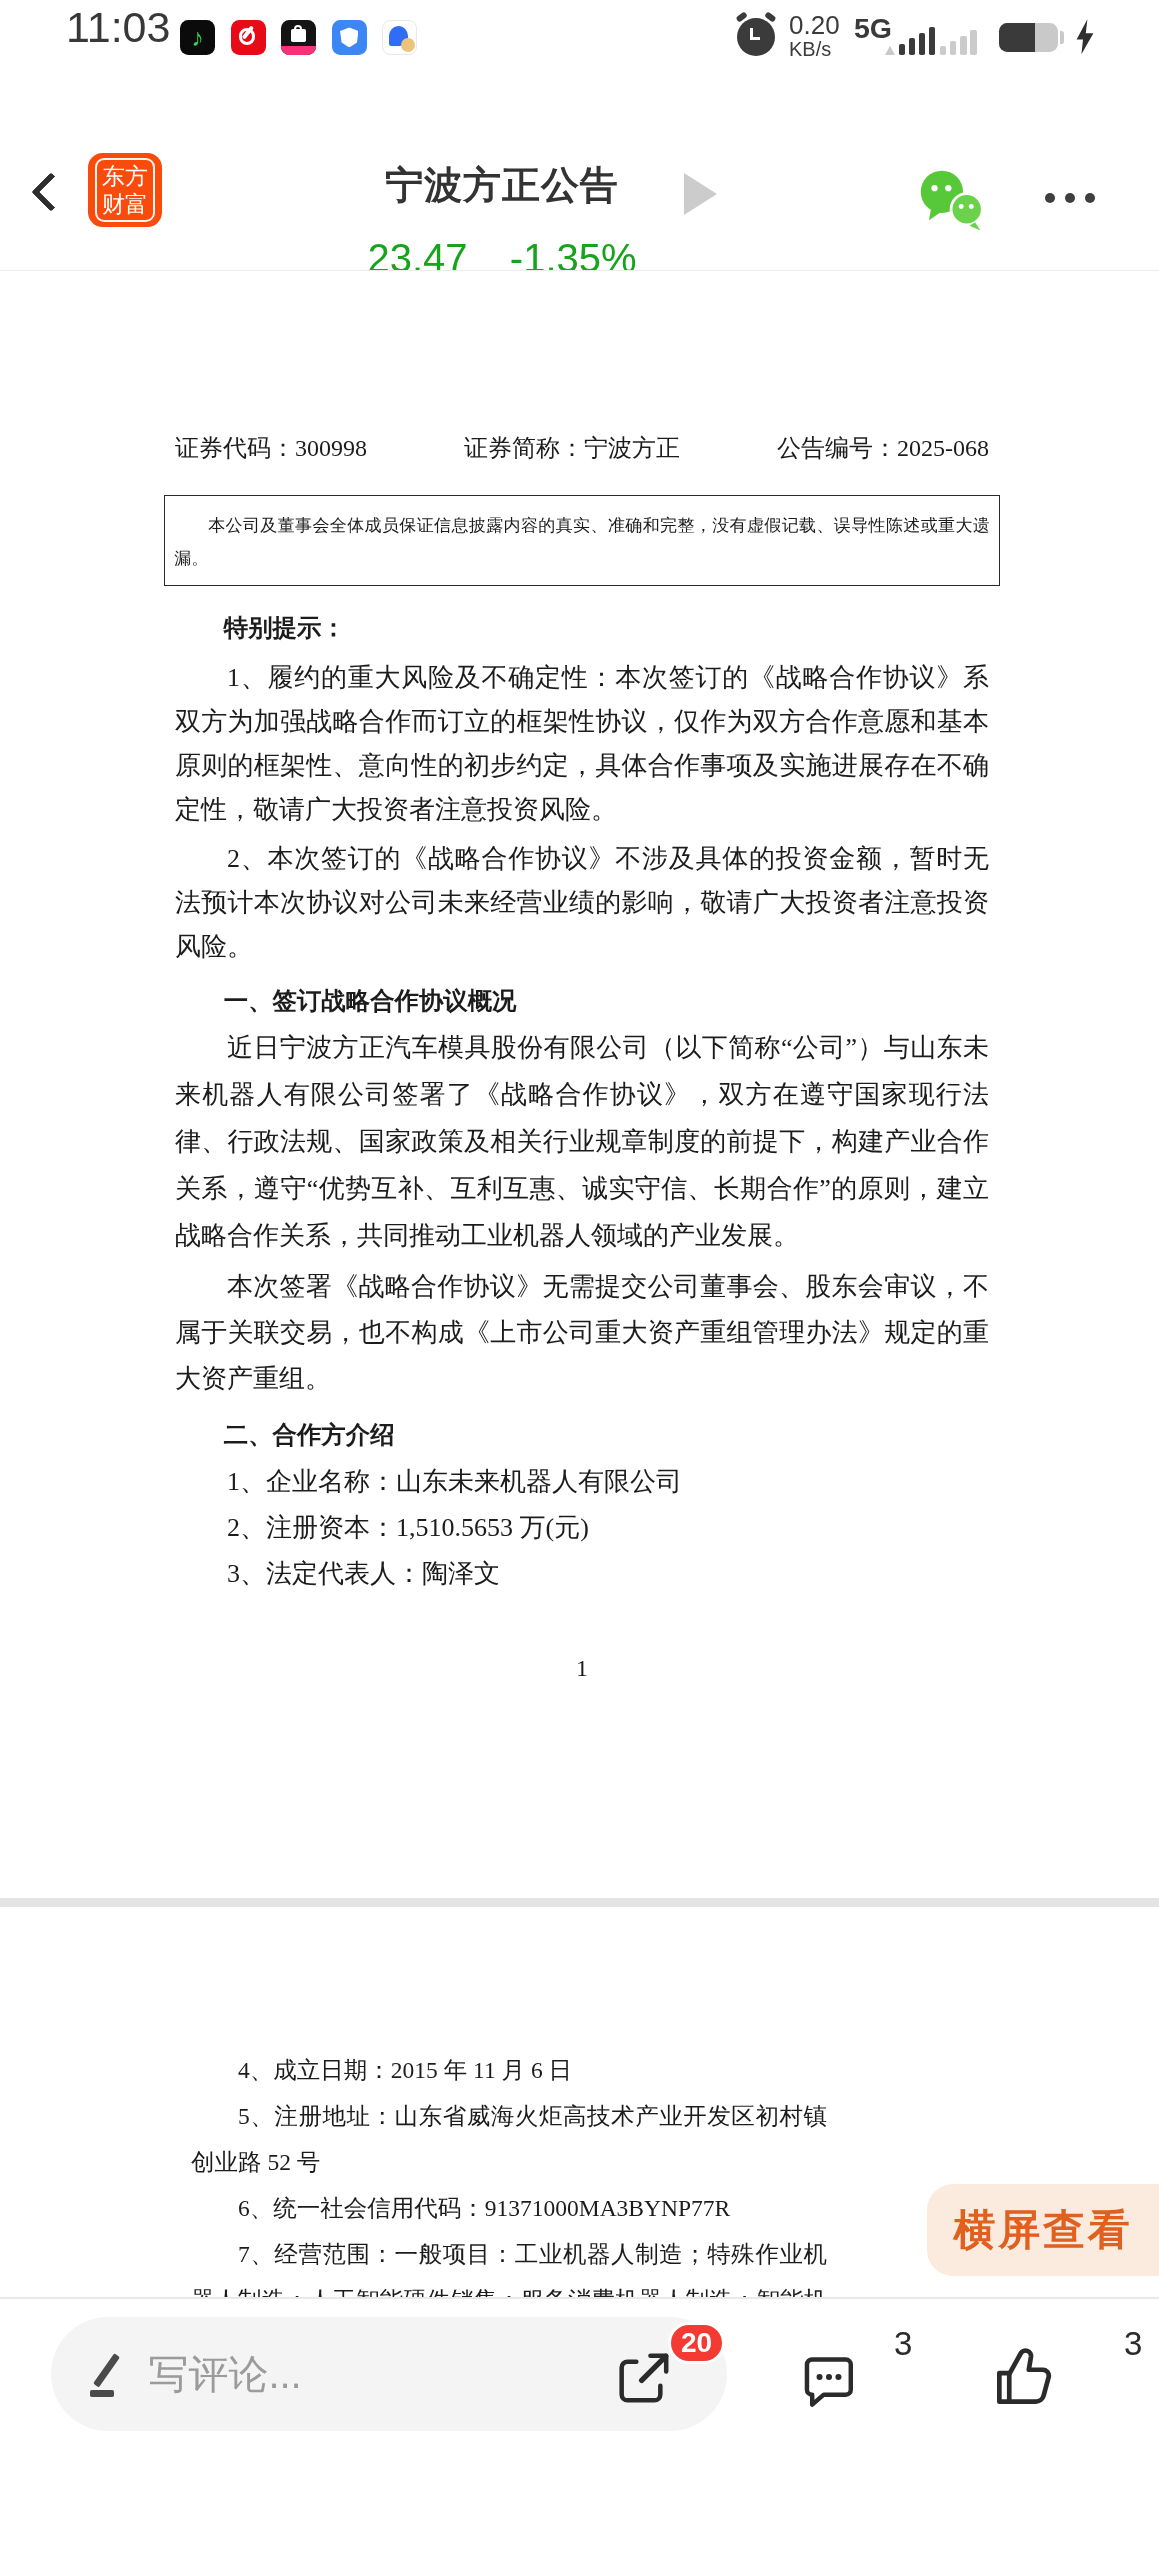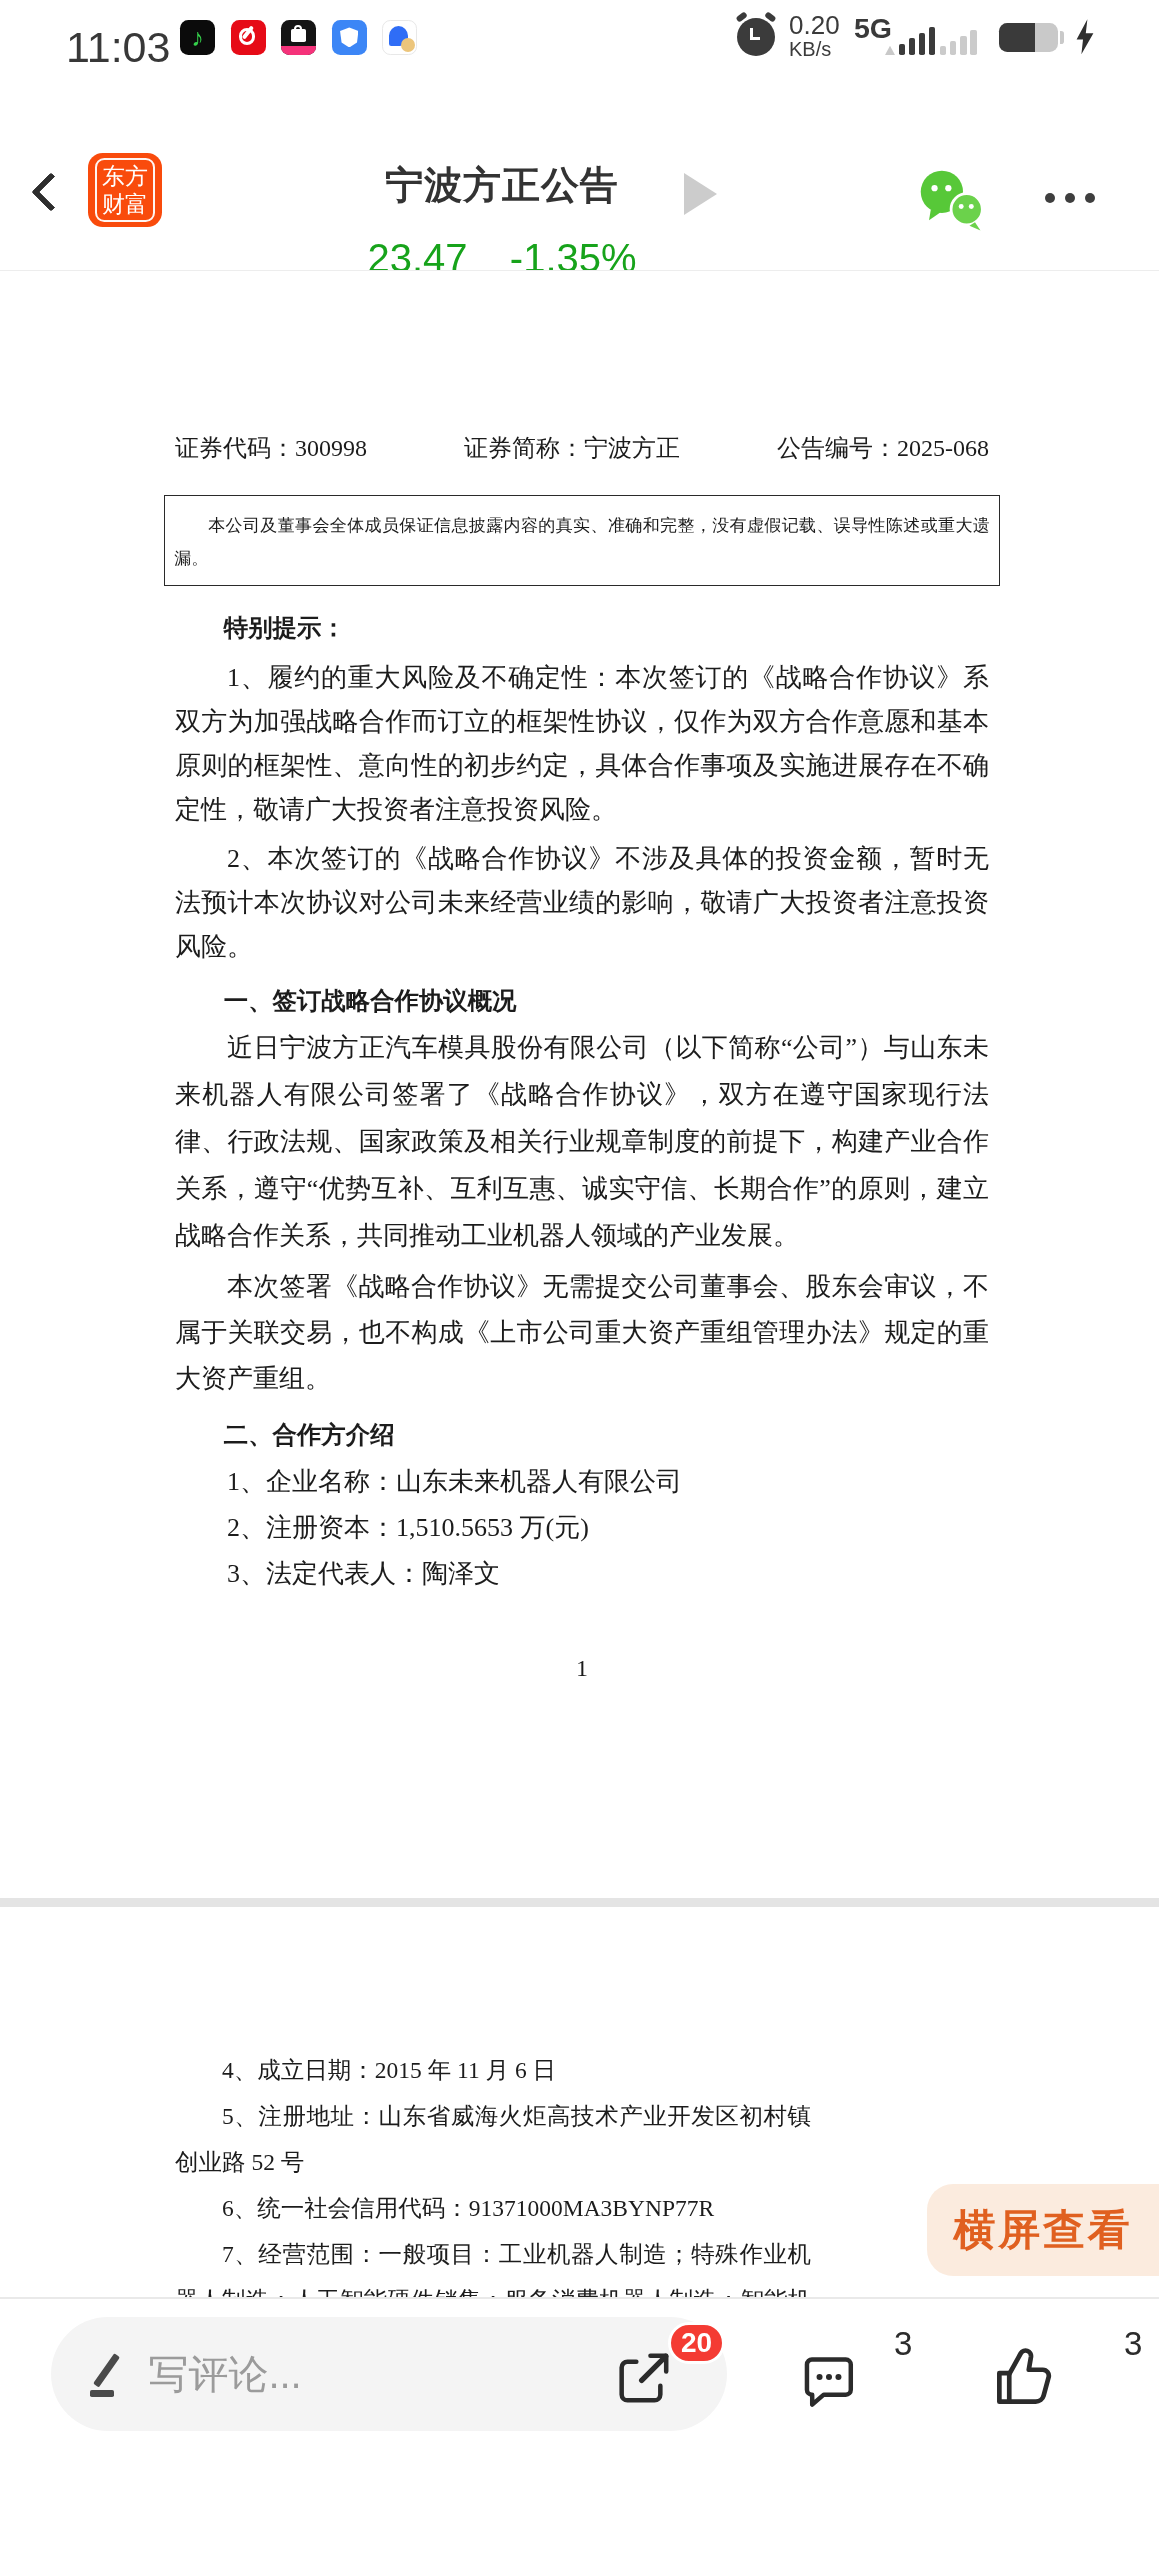--- a/index.html
+++ b/index.html
@@ -1,21 +1,21 @@
 <!DOCTYPE html>
 <html style="font-size:14.7px"><head>
 <meta charset="utf-8">
 <style>
   * { margin:0; padding:0; box-sizing:border-box; }
   html,body { width:1159px; height:2576px; background:#fff; position:relative;
               font-family:"Liberation Sans","DejaVu Sans",sans-serif; }
   .abs { position:absolute; }
 
   
-  .time { left:66px; top:23px; font-size:43px; font-weight:500; color:#383838; }
+  .time { left:66px; top:3px; font-size:43px; font-weight:500; color:#383838; }
   .sirow { left:180px; top:20px; display:flex; gap:15.6px; }
   .si { width:35px; height:35px; border-radius:8.3px; position:relative; overflow:hidden; flex:0 0 auto; }
   .si-music { background:#0b0b0b; color:#35d04b; font-size:25px; line-height:35px; text-align:center; }
   .si-red { background:#e60b17; }
   .si-red .ring { position:absolute; left:8.3px; top:8.3px; width:16.6px; height:16.6px; border:3.2px solid #fff; border-radius:50%; }
   .si-red .slash { position:absolute; left:15.6px; top:4.6px; width:3.7px; height:14.7px; background:#fff; transform:rotate(38deg); border-radius:1.8px; }
   .si-shop { background:#141414; }
   .si-shop .bag { position:absolute; left:10px; top:9.2px; width:14.7px; height:13px; background:#fff; border-radius:1.8px; }
   .si-shop .handle { position:absolute; left:13px; top:4.6px; width:8.3px; height:8.3px; border:2.3px solid #fff; border-radius:50%; }
   .si-shop .strip { position:absolute; left:0; bottom:0; width:100%; height:9.2px; background:#f5327a; }
@@ -75,21 +75,21 @@
   .p1 { margin-top:4.6px; line-height:44px; }
   .p2 { margin-top:5.5px; line-height:44px; }
   .h1 { margin-top:8.3px; }
   .p3 { margin-top:0; line-height:47px; }
   .p4 { margin-top:5.5px; line-height:46px; }
   .h2 { margin-top:10px; }
   .items { margin-top:0.9px; font-size:26px; line-height:46px; }
   .items div { text-indent:2em; }
   .pnum { margin-top:57px; text-align:center; font-size:24px; line-height:28px; }
   .band { left:0; top:1898px; width:1159px; height:9.2px; background:#e4e4e4; }
-  .page2 { left:0; top:1907px; width:981px; height:390px; background:#fff; padding:140px 170px 0 175px; overflow:hidden; }
+  .page2 { left:16px; top:1907px; width:981px; height:390px; background:#fff; padding:140px 170px 0 175px; overflow:hidden; }
   .page2 .ln { font-size:23.5px; line-height:46px; text-indent:2em; text-align:justify; }
 
   
   .land { right:0; top:2184px; width:232px; height:92px; background:rgba(251,233,219,.93);
           border-radius:26px 0 0 26px; display:flex; align-items:center; justify-content:center;
           color:#e06020; font-size:42px; font-weight:600; letter-spacing:2.8px; z-index:5; }
 
   
   .botline { left:0; top:2297px; width:1159px; height:1.8px; background:#e9e9e9; z-index:6; }
   .botpanel { left:0; top:2299px; width:1159px; height:337px; background:#fff; z-index:6; }

